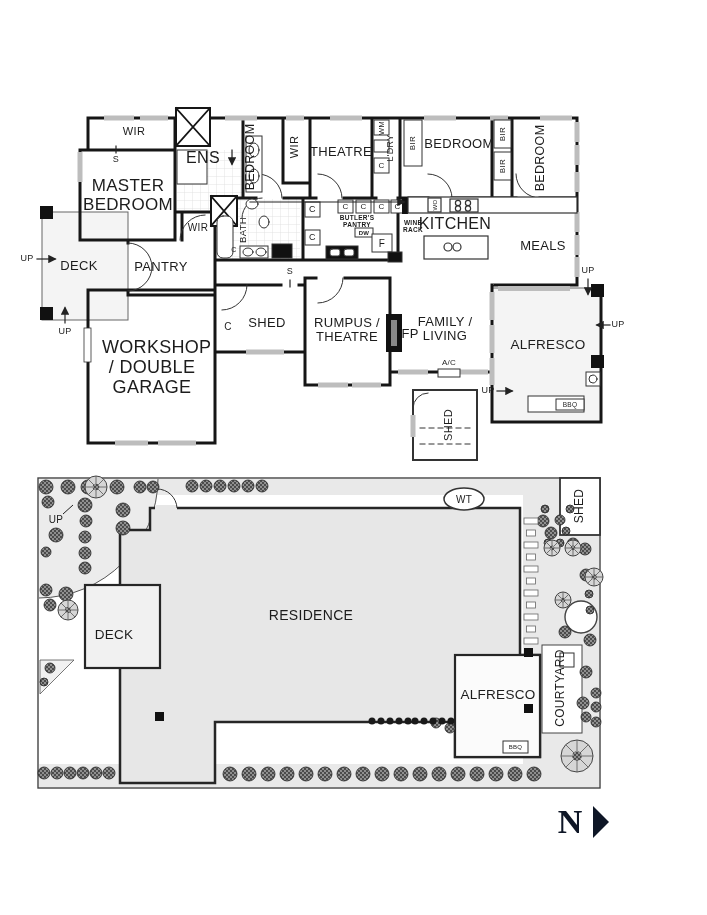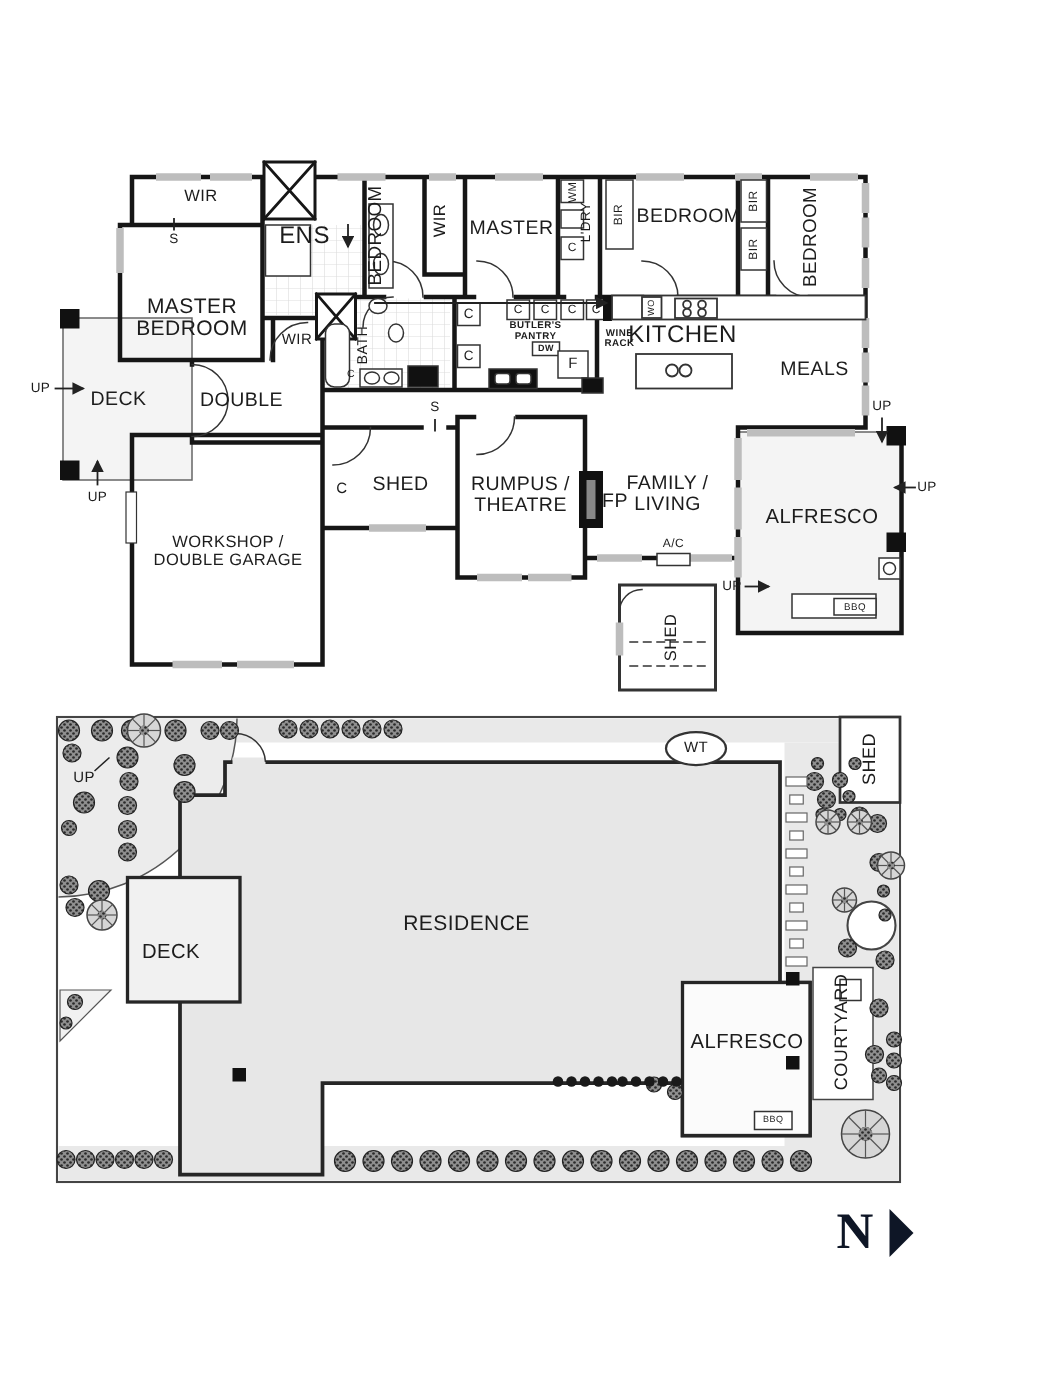--- a/index.html
+++ b/index.html
@@ -404,40 +404,40 @@
   </g>
 
   <polygon points="593,806 609,822 593,838" fill="#0e1626"></polygon>
 </svg>
 
 <div>
 
   <div class="lbl" style="left:134px;top:131px;font-size:11px">WIR</div>
   <div class="lbl" style="left:116px;top:160px;font-size:9px">S</div>
   <div class="lbl" style="left:203px;top:158px;font-size:16px">ENS</div>
-  <div class="lbl wrap" style="left:128px;top:212px;font-size:14px;width:110px">MASTER BEDROOM</div>
+  <div class="lbl wrap" style="left:128px;top:196px;font-size:17px;width:110px">MASTER BEDROOM</div>
   <div class="lbl v" style="left:251px;top:157px;font-size:12.5px">BEDROOM</div>
   <div class="lbl v" style="left:294px;top:147px;font-size:11px">WIR</div>
-  <div class="lbl" style="left:341px;top:152px;font-size:13px">MASTER</div>
+  <div class="lbl" style="left:341px;top:152px;font-size:13px">THEATRE</div>
   <div class="lbl v" style="left:381.5px;top:128px;font-size:7.5px">WM</div>
   <div class="lbl v" style="left:391px;top:148px;font-size:9px">L'DRY</div>
   <div class="lbl" style="left:381.5px;top:166px;font-size:8px">C</div>
   <div class="lbl v" style="left:413px;top:143px;font-size:8px">BIR</div>
   <div class="lbl" style="left:459px;top:144px;font-size:13px">BEDROOM</div>
   <div class="lbl v" style="left:502.5px;top:134px;font-size:8px">BIR</div>
   <div class="lbl v" style="left:502.5px;top:166px;font-size:8px">BIR</div>
   <div class="lbl v" style="left:541px;top:158px;font-size:12.5px">BEDROOM</div>
   <div class="lbl" style="left:27px;top:259px;font-size:9px">UP</div>
   <div class="lbl" style="left:79px;top:266px;font-size:13px">DECK</div>
-  <div class="lbl" style="left:161px;top:267px;font-size:13px">DOUBLE</div>
+  <div class="lbl" style="left:161px;top:267px;font-size:13px">PANTRY</div>
   <div class="lbl" style="left:65px;top:332px;font-size:9px">UP</div>
   <div class="lbl" style="left:198px;top:227px;font-size:10px">WIR</div>
   <div class="lbl v" style="left:243px;top:230px;font-size:9.5px">BATH</div>
   <div class="lbl" style="left:234px;top:250px;font-size:7px">C</div>
-  <div class="lbl wrap" style="left:152px;top:368px;font-size:11px;width:100px">WORKSHOP / DOUBLE GARAGE</div>
+  <div class="lbl wrap" style="left:152px;top:368px;font-size:18px;width:100px">WORKSHOP / DOUBLE GARAGE</div>
   <div class="lbl" style="left:228px;top:326px;font-size:10px">C</div>
   <div class="lbl" style="left:290px;top:272px;font-size:9px">S</div>
   <div class="lbl" style="left:267px;top:323px;font-size:13px">SHED</div>
   <div class="lbl wrap" style="left:347px;top:330px;font-size:13px;width:92px">RUMPUS / THEATRE</div>
   <div class="lbl" style="left:410px;top:334px;font-size:13px">FP</div>
   <div class="lbl wrap" style="left:445px;top:329px;font-size:13px;width:84px">FAMILY / LIVING</div>
   <div class="lbl" style="left:449px;top:363px;font-size:8px">A/C</div>
   <div class="lbl" style="left:312.5px;top:210px;font-size:9px">C</div>
   <div class="lbl" style="left:312.5px;top:238px;font-size:9px">C</div>
   <div class="lbl" style="left:345.5px;top:207px;font-size:8px">C</div>

